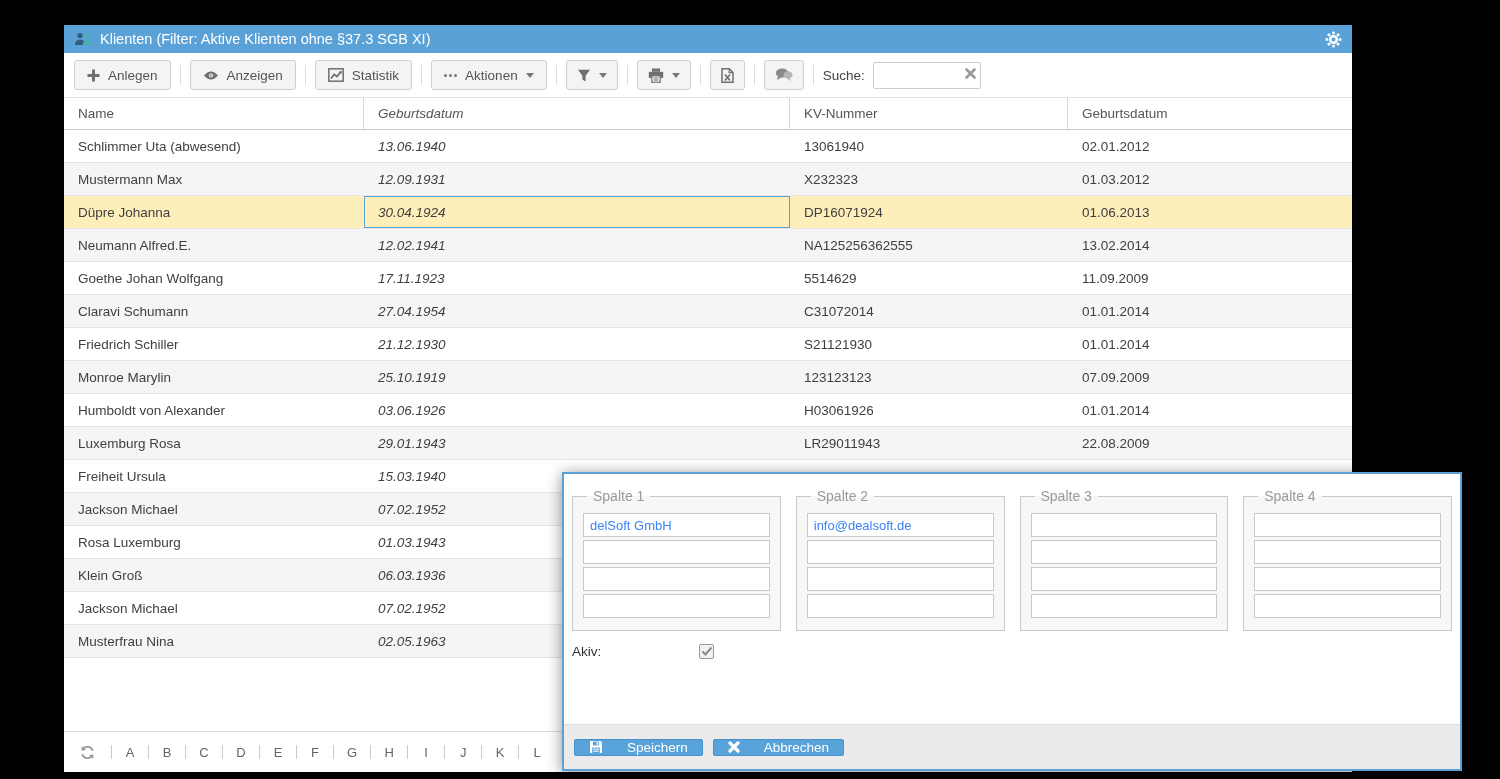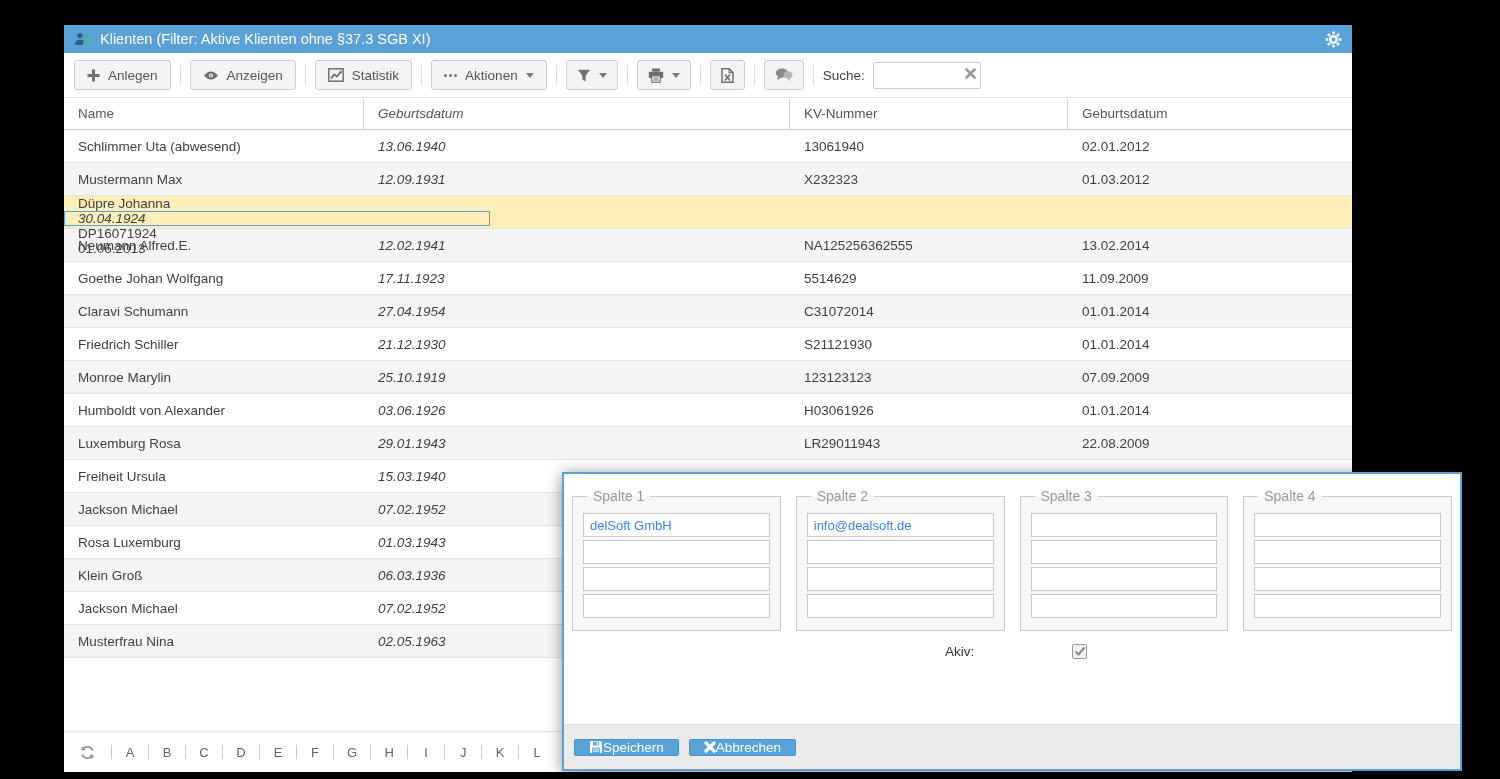--- a/index.html
+++ b/index.html
@@ -34,21 +34,21 @@
   
   .thead { display:flex; height:33px; align-items:center; font-size:13.5px; color:#555;
            border-top:1px solid #e4e4e4; border-bottom:1px solid #c9c9c9; }
   .thead .th { padding-left:14px; height:100%; display:flex; align-items:center;
                border-right:1px solid #d8d8d8; }
   .thead .th:last-child { border-right:none; }
   .col0 { width:300px;text-align:center; } .col1 { width:426px;font-style:italic; } .col2 { width:278px; } .col3 { width:284px; }
   .trow { display:flex; height:33px; align-items:stretch; font-size:13.5px; color:#404040;
           border-bottom:1px solid #e4e4e4; background:#fff; cursor:pointer; }
   .trow.alt { background:#f5f5f5; }
-  .trow.selected { background:#fdeeba;flex-direction:column; }
+  .trow.selected { background:#fdeeba; }
   .td { display:flex; align-items:center; padding-left:14px; }
   .trow.selected .td.sel-cell { box-shadow: inset 0 0 0 1px #5aa1d8; }
 
   
   .alphabar { position:absolute; left:0; right:0; bottom:0; height:41px; background:#fff;
               border-top:1px solid #ddd; display:flex; align-items:center; padding-left:16px;
               font-size:13px; color:#666; }
   .alphabar .asep { width:1px; height:14px; background:#ccc; margin:0 13px; }
   .alphabar .letter { cursor:pointer; min-width:10px; text-align:center; }
   .refresh { cursor:pointer; line-height:0; margin-right:3px; }
@@ -59,29 +59,29 @@
   .modal-title { height:26px; background:#5aa1d8; color:#fff; font-size:14px;
                  display:flex; align-items:center; padding:0 9px; }
   .modal-title .spacer { flex:1; }
   .mt-icon { cursor:pointer; line-height:0; margin-left:10px; }
   .fieldsets { display:flex; gap:15px; margin:14px 8px 0 8px; }
   fieldset { flex:1; border:1px solid #c9c9c9; background:#f7f7f7; padding:6px 10px 12px 10px; }
   legend { color:#999; font-size:14px; padding:0 6px; margin-left:4px; }
   fieldset input { display:block; width:100%; height:24px; border:1px solid #c9c9c9;
                    margin-top:3px; font-size:13px; padding:0 6px; color:#3b82f6; outline:none;
                    background:#fff; }
-  .akiv-row { display:flex; align-items:center; margin:13px 0 0 8px; font-size:13.5px; color:#333;justify-content:center; }
+  .akiv-row { display:flex; align-items:center; margin:13px 0 0 8px; font-size:13.5px; color:#333; }
   .akiv-row .lbl { width:127px; }
   .checkbox { width:15px; height:15px; border:1px solid #9a9a9a; background:#f2f2f2;
               display:flex; align-items:center; justify-content:center; cursor:pointer;
               border-radius:2px; }
   .modal-footer { position:absolute; left:0; right:0; bottom:0; height:45px; background:#ebebeb;
                   border-top:1px solid #dcdcdc; display:flex; align-items:center;
                   padding-left:10px; gap:10px; }
-  .mbtn { display:flex; align-items:center; gap:0; background:#58a3d9; color:#fff;
+  .mbtn { display:flex; align-items:center; gap:24px; background:#58a3d9; color:#fff;
           border:1px solid #4792c8; border-radius:2px; height:17px; padding:0 14px;
           font-size:13.5px; cursor:pointer; }
 </style>
 </head>
 <body>
 
 <div class="window">
 
   <div class="titlebar">
     <span style="line-height:0;">

